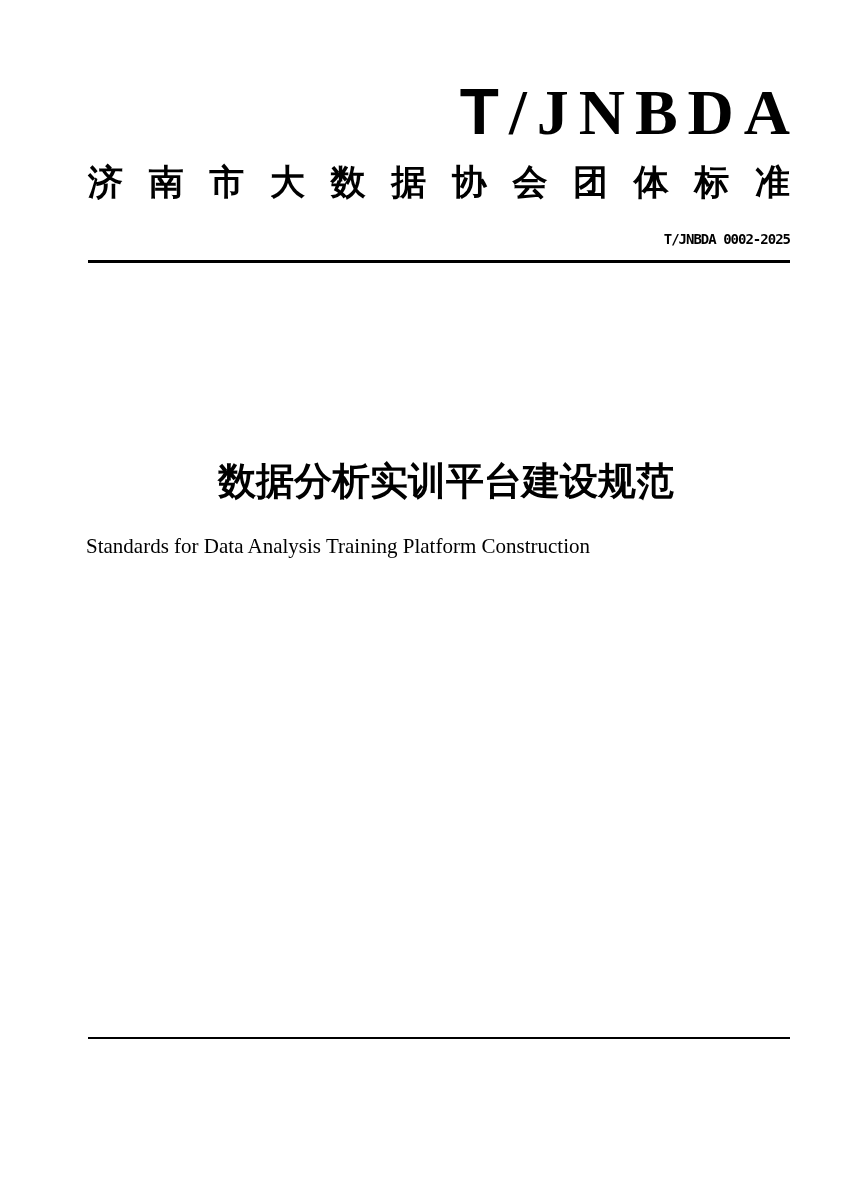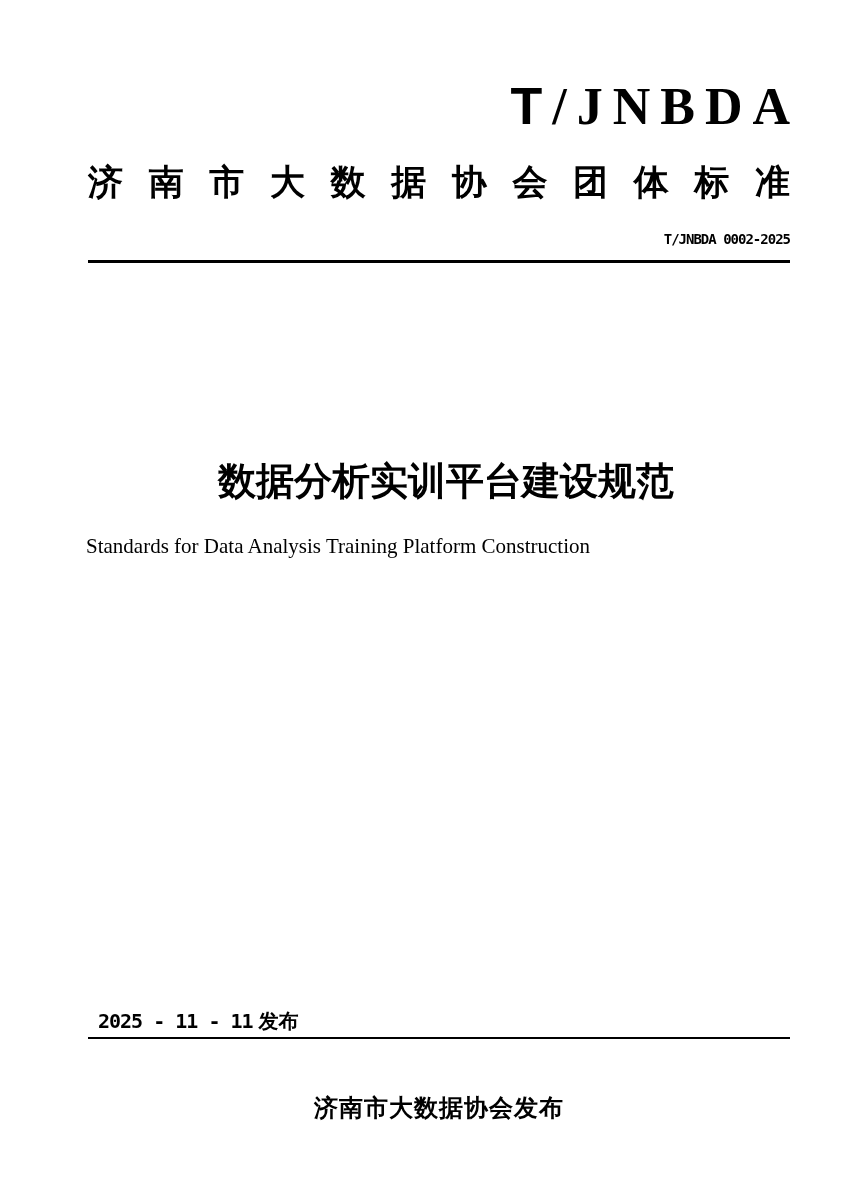--- a/index.html
+++ b/index.html
@@ -16,21 +16,21 @@
     font-family: "Liberation Sans", sans-serif;
     overflow: hidden;
   }
 
   
   .logo {
     position: absolute;
     top: 80px;
     right: 60px;
     line-height: 1;
-    font-size: 52px;
+    font-size: 64px;
     font-weight: bold;
     letter-spacing: 10px;
     margin-right: -10px;
     white-space: nowrap;
   }
   .logo-t {
     font-family: "Liberation Sans", sans-serif;
   }
   .logo-rest {
     font-family: "Liberation Serif", serif;
@@ -165,22 +165,18 @@
 
   <div class="std-number">T/JNBDA 0002-2025</div>
 
   <div class="rule-top"></div>
 
   <div class="title-cn">数据分析实训平台建设规范</div>
 
   <div class="title-en">Standards for Data Analysis Training Platform Construction</div>
 
   <div class="dates-row">
-    <span class="date-left">
-      <span class="date-num">2025 - 11 - 11</span><span class="date-label">发布</span>
-    </span>
   </div>
 
   <div class="rule-bottom"></div>
 
-  <div class="publisher">济南市大数据协会发布</div>
 
 </div>
 
 </body></html>

